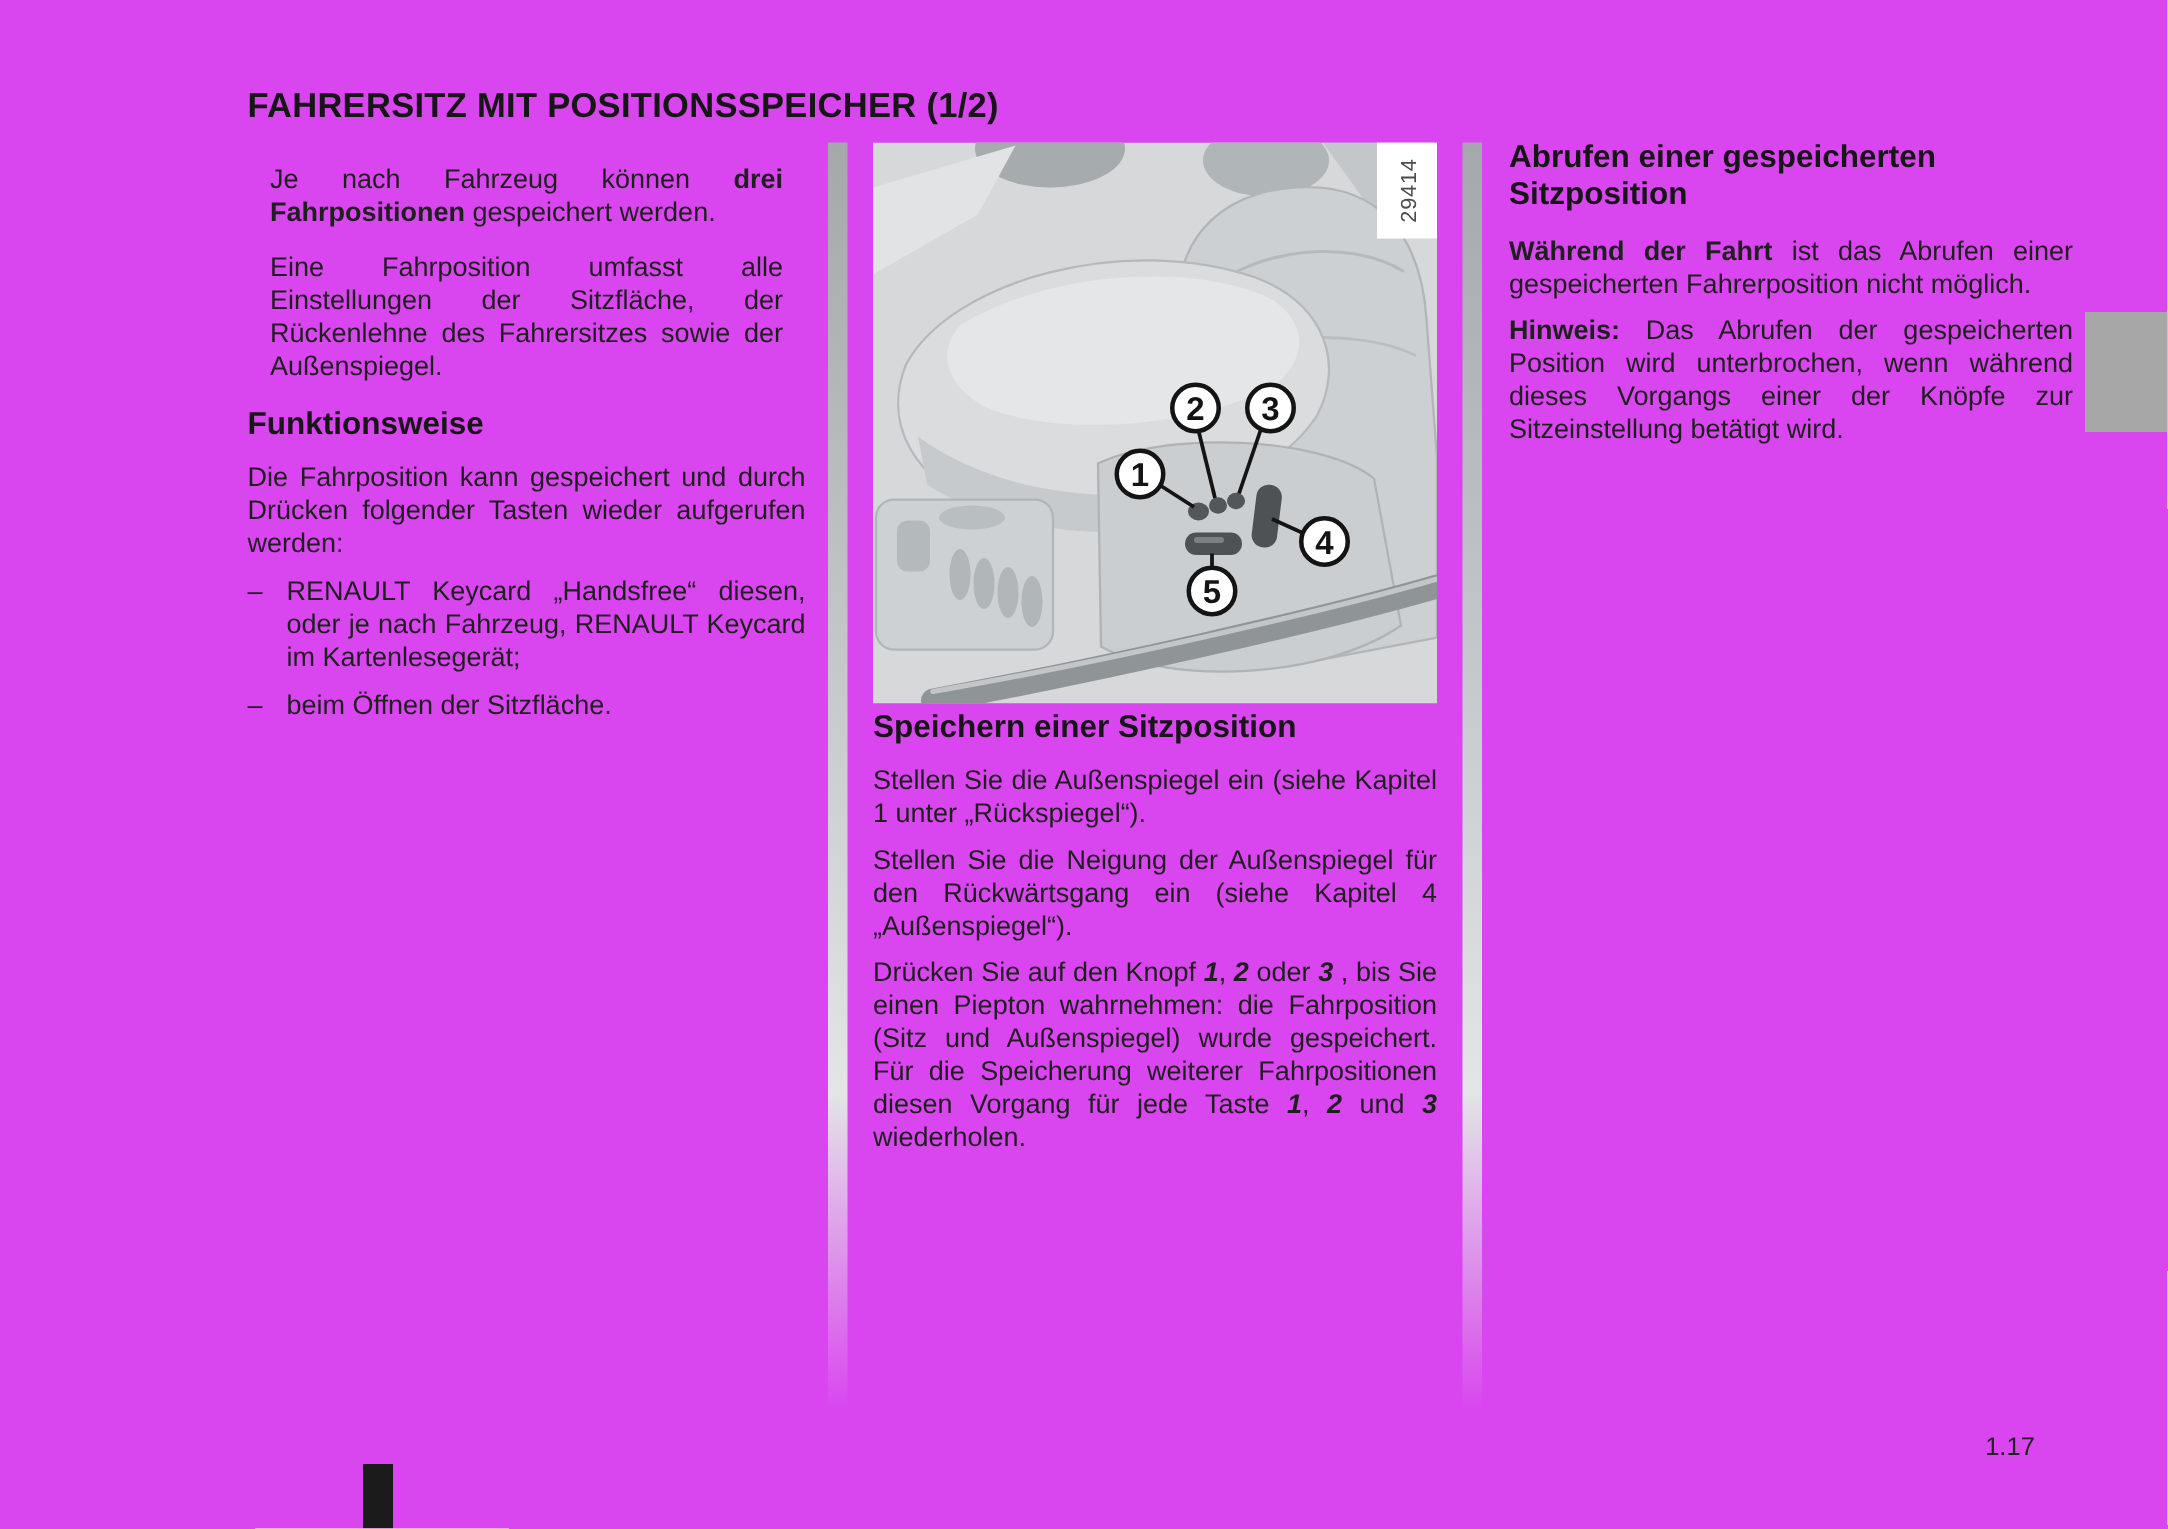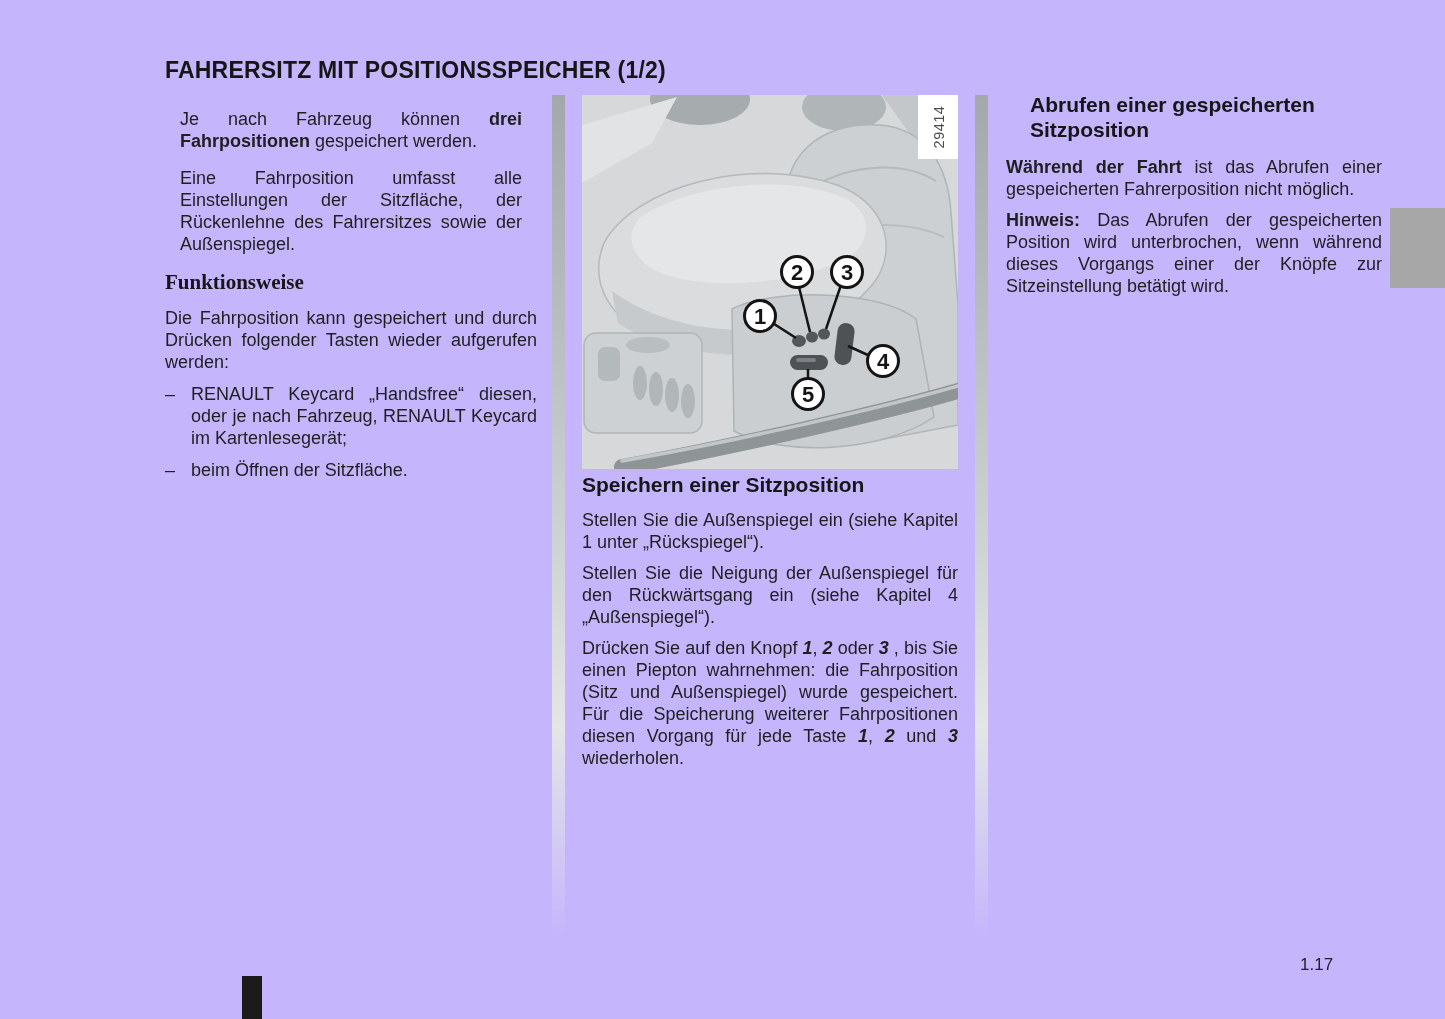--- a/index.html
+++ b/index.html
@@ -1,56 +1,56 @@
 <!DOCTYPE html>
 <html lang="de"><head>
 <meta charset="utf-8">
 <style>
   html,body{margin:0;padding:0;background:#ffffff;}
   .page{
     position:relative;
     width:1445px;height:1019px;
-    background:#c4b5fd;
+    background:#d946ef;
     font-family:"Liberation Sans", sans-serif;
     color:#1f1f1f;
     overflow:hidden;
   }
   .b{font-weight:bold;}
   .i{font-style:italic;}
   .page-title{
     position:absolute;left:165px;top:42px;
     font-size:23px;font-weight:bold;letter-spacing:.2px;color:#161616;
   }
   .col{position:absolute;font-size:18px;line-height:22px;text-align:justify;}
   .col p{margin:0 0 9px 0;}
   .col-left{left:165px;top:93px;width:372px;}
   .col-left p.intro{margin:15px;}
   .sec-heading{
     font-size:21px;font-weight:bold;line-height:25px;color:#161616;
     text-align:left;margin:0 0 12px 0;
   }
-  .h-funktionsweise{margin-top:13px;font-family:Liberation Serif, serif;}
+  .h-funktionsweise{margin-top:13px;}
   .dash-list{margin-top:6px;}
   .dash-item{display:flex;margin-top:10px;}
   .dash-item .dash{width:26px;flex:0 0 26px;}
   .dash-item p{margin:0;flex:1;}
   .divider{
     position:absolute;top:95px;width:13px;height:845px;
     background:linear-gradient(to bottom,#a4a8ab 0%,#bfc3c5 35%,#e3e5e6 75%,rgba(255,255,255,0) 100%);
   }
   .divider-left{left:552px;}
   .divider-right{left:975px;}
   .figure{position:absolute;left:582px;top:95px;width:376px;height:374px;}
   .figure svg{display:block;font-family:"Liberation Sans", sans-serif;}
   .col-mid{left:582px;top:472px;width:376px;}
   .col-right{left:1006px;top:92px;width:376px;}
-  .col-right .sec-heading{margin-bottom:14px;margin-left:24px;}
+  .col-right .sec-heading{margin-bottom:14px;}
   .page-number{
     position:absolute;left:1300px;top:955px;width:80px;
-    text-align:left;font-size:17px;color:#222;
+    text-align:center;font-size:17px;color:#222;
   }
   .chapter-tab{
     position:absolute;left:242px;top:976px;width:20px;height:43px;
     background:#1b1b1b;
   }
   .side-tab{
     position:absolute;left:1390px;top:208px;width:55px;height:80px;
     background:#a7a7a7;
   }
 </style>

